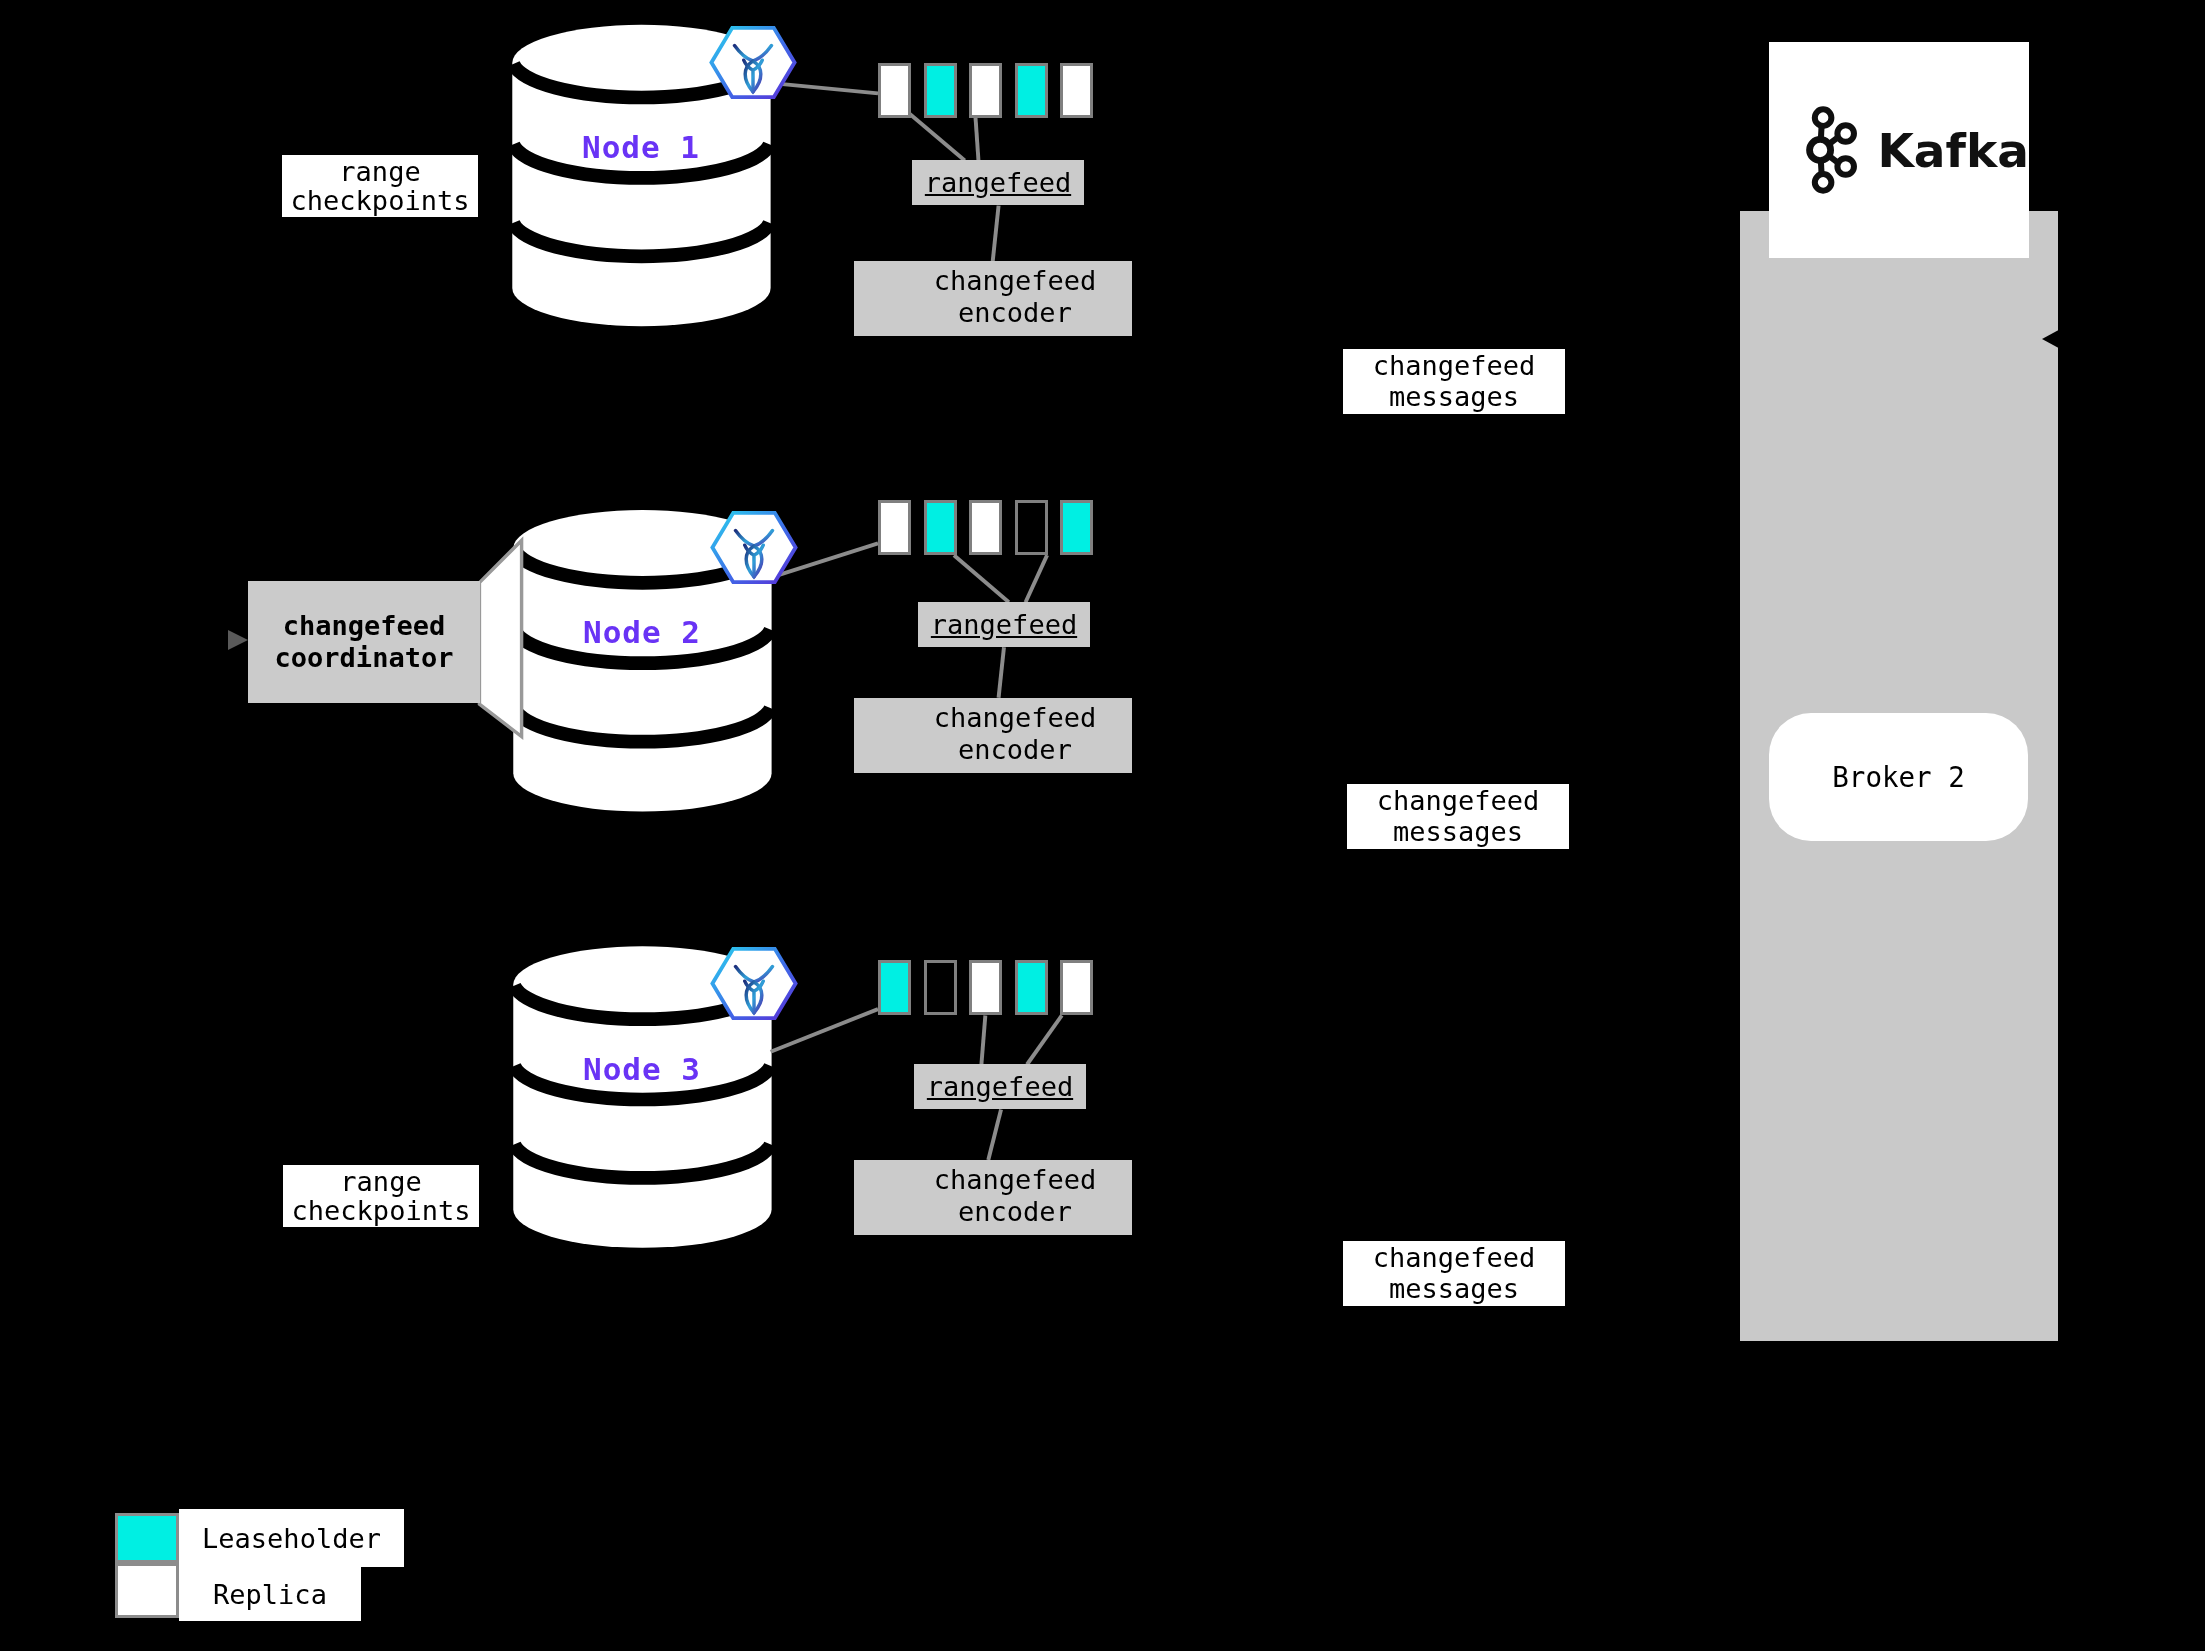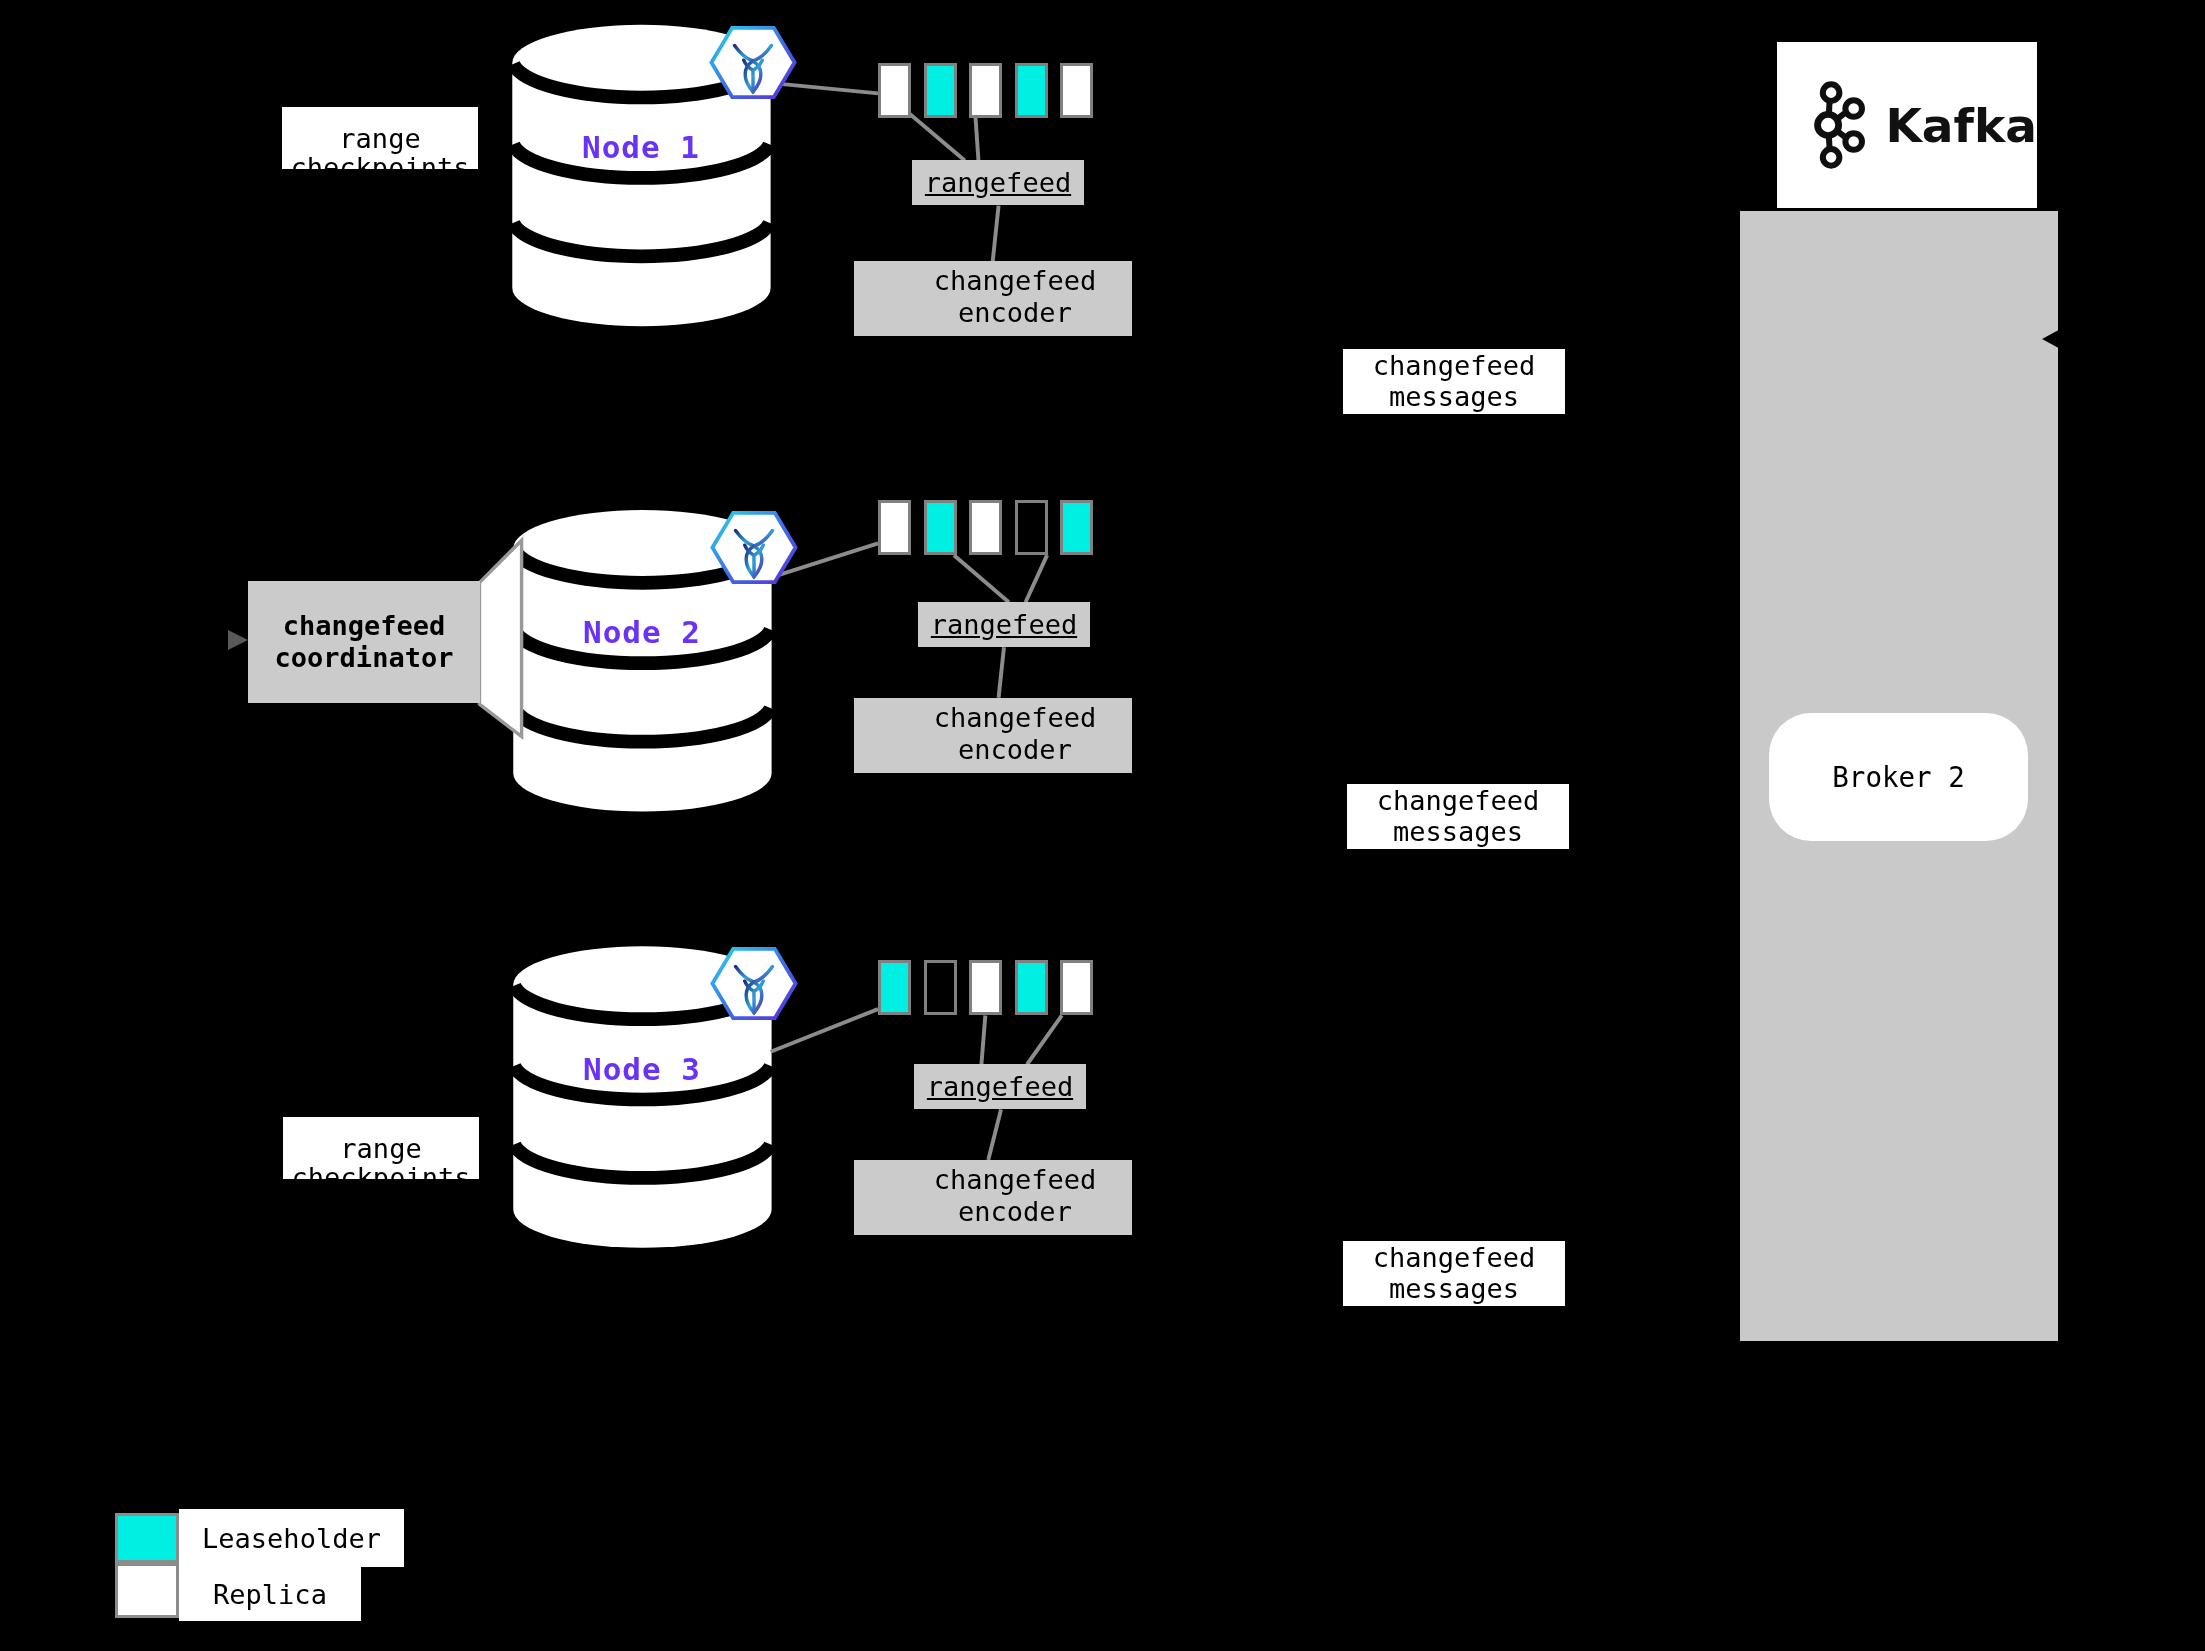--- a/index.html
+++ b/index.html
@@ -29,35 +29,35 @@
     font-weight:bold;font-size:31px;color:var(--node-label-purple);
     text-align:center;letter-spacing:1px;
   }
   .range{border:3.9px solid var(--border-gray);width:33px;height:55px;}
   .range.leaseholder{background:var(--leaseholder);}
   .range.replica{background:var(--replica);}
   .range.empty{background:transparent;}
   .rangefeed{width:172px;height:45px;font-size:27px;text-decoration:underline;}
   .encoder{width:278px;height:75px;font-size:27px;line-height:32px;padding-top:3.9px;padding-left:44px;}
   .messages{width:222px;height:65px;font-size:27px;line-height:31px;padding-top:1px;}
-  .side-label{width:196px;height:62px;font-size:27px;line-height:29px;padding-top:17px;}
+  .side-label{width:196px;height:62px;font-size:27px;line-height:29px;padding-top:2px;margin-top:48px;}
   .coordinator{
     width:232px;height:122px;font-weight:bold;font-size:27px;line-height:32px;
     display:flex;align-items:center;justify-content:center;text-align:center;
     padding:0 6.9px;
   }
   .broker{
     width:259px;height:128px;background:#fff;border-radius:42px;
     display:flex;align-items:center;justify-content:center;
     font-size:27.5px;
   }
   .kafka-logo-box{
-    width:260px;height:166px;background:#fff;
+    width:260px;height:216px;background:#fff;
     display:flex;align-items:center;justify-content:flex-start;
-    padding-left:27px;gap:13.7px;margin-left:8px;
+    padding-left:27px;gap:13.7px;
   }
   .kafka-word{font-family:"DejaVu Sans","Liberation Sans",sans-serif;font-weight:bold;font-size:47px;color:#111;}
   .panel{background:var(--panel-gray);}
   .pill{
     width:471px;height:50px;background:#fff;border-radius:25.5px;
     display:flex;align-items:center;justify-content:center;font-size:27px;
   }
   .legend-swatch{width:64px;border:3.9px solid var(--line-gray);}
   .legend-label{background:#fff;display:flex;align-items:center;justify-content:center;font-size:27px;}
   .hexwrap{width:88px;height:77px;}

